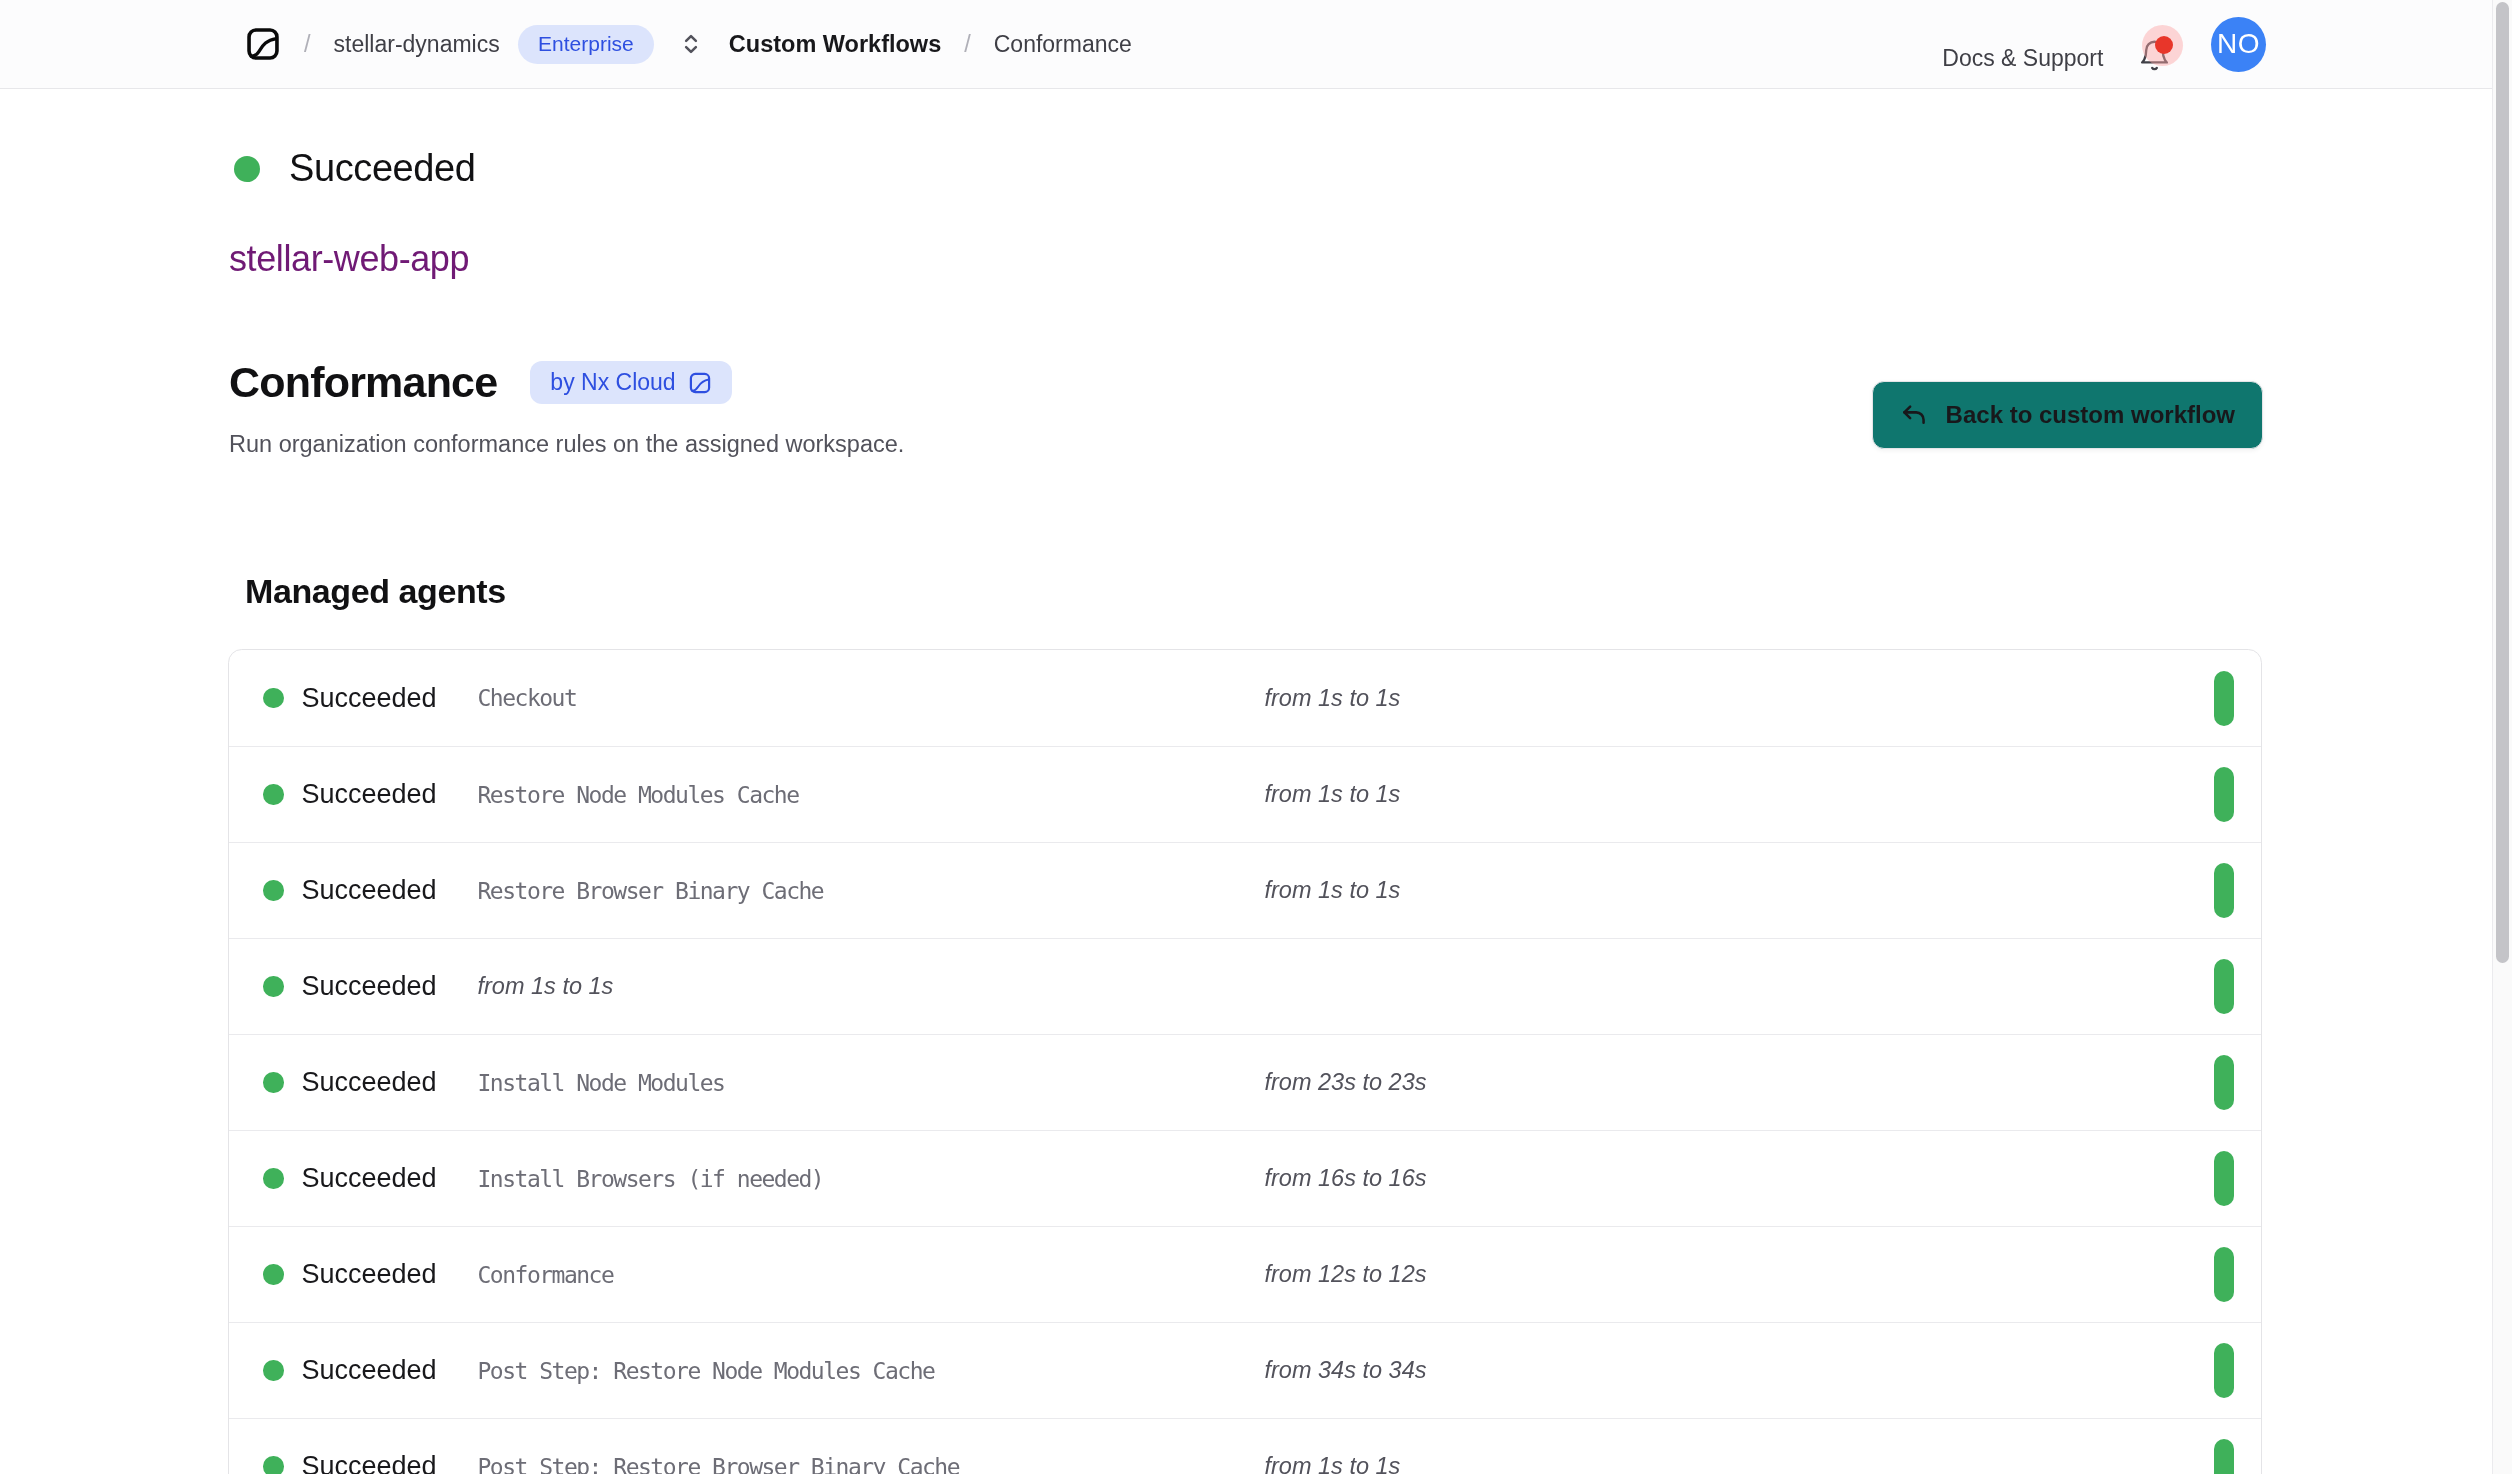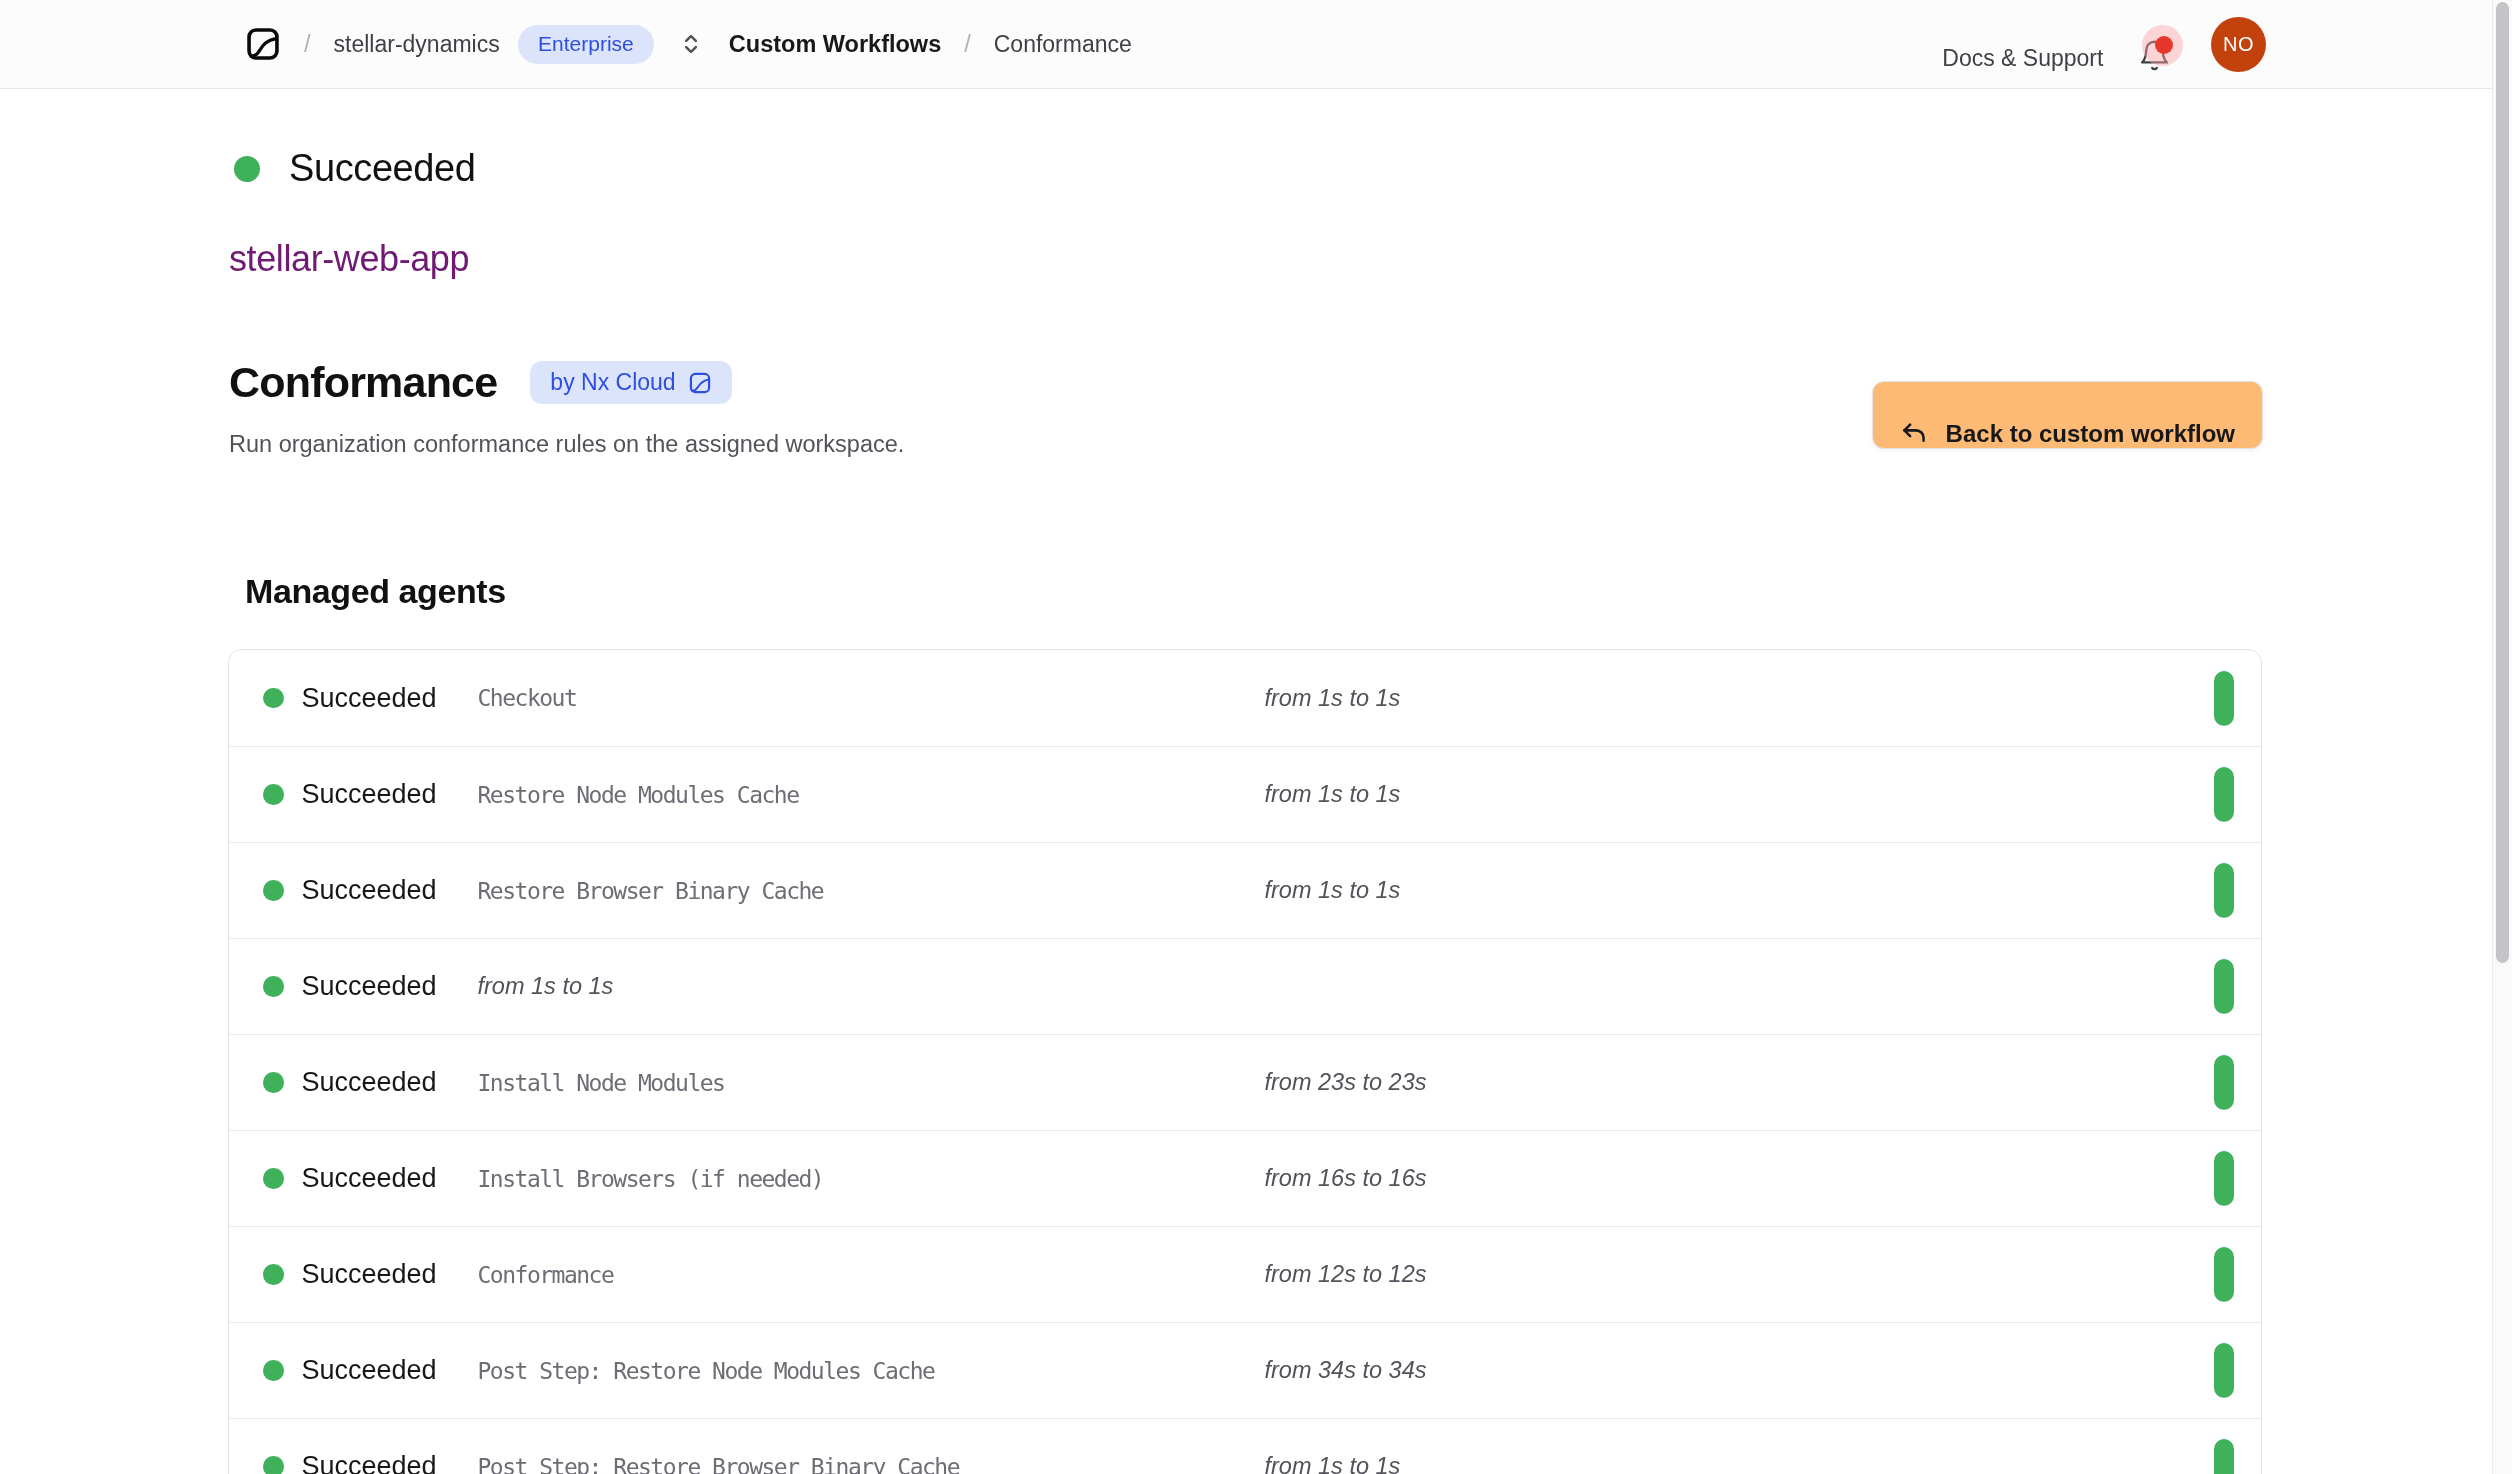--- a/index.html
+++ b/index.html
@@ -49,23 +49,23 @@
     width: 41px; height: 41px; border-radius: 50%;
     background: rgba(252, 165, 165, 0.45);
   }
   .bell-dot {
     position: absolute; top: -3px; right: -1.5px;
     width: 18px; height: 18px; border-radius: 50%;
     background: #e8362a;
   }
   .avatar-btn {
     width: 55px; height: 55px; border-radius: 50%;
-    background: #c2410c; color: #ffffff;
+    background: #3b82f6; color: #ffffff;
     border: none; cursor: pointer;
-    font-size: 20px; font-weight: 400; font-family: "Liberation Sans", sans-serif;
+    font-size: 28px; font-weight: 400; font-family: "Liberation Sans", sans-serif;
     display: flex; align-items: center; justify-content: center;
     letter-spacing: 0.4px;
   }
 
   
   .hero-status { position: absolute; left: 234px; top: 147px; display: flex; align-items: center; gap: 29px; }
   .hero-dot { width: 26px; height: 26px; border-radius: 50%; background: #3fb15a; }
   .hero-status-label { font-size: 38px; font-weight: 500; letter-spacing: -0.4px; color: #111113; }
   .app-title { position: absolute; left: 229px; top: 238px; font-size: 36px; font-weight: 400; letter-spacing: -0.4px; color: #701a75; }
 
@@ -78,22 +78,22 @@
     height: 43px; padding: 0 20px; border-radius: 12px;
     font-size: 23px; font-weight: 500;
     text-decoration: none; cursor: pointer;
   }
   .provider-badge svg { width: 24px; height: 24px; display: block; }
   .wf-desc { position: absolute; left: 229px; top: 431px; font-size: 23.5px; color: #52525b; }
 
   .back-btn {
     position: absolute; top: 381px; right: 249px;
     height: 68px; padding: 0 27px;
-    display: inline-flex; align-items: flex-end; gap: 16.7px;
-    background: #fdba74;
+    display: inline-flex; align-items: center; gap: 16.7px;
+    background: #0f766e;
     border: 1.5px solid #e4e4e7; border-radius: 12px;
     box-shadow: 0 1.5px 4.6px rgba(0,0,0,0.05);
     font-family: "Liberation Sans", sans-serif;
     font-size: 24px; font-weight: 700; color: #18181b;
     cursor: pointer;
   }
   .back-btn svg { width: 29px; height: 29px; display: block; }
 
   
   .agents-heading { position: absolute; left: 229px; top: 556px; margin: 16px; font-size: 34px; font-weight: 700; letter-spacing: -0.4px; color: #111113; }

